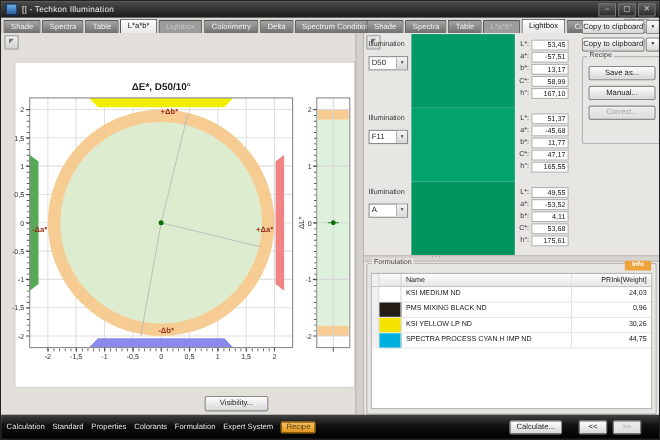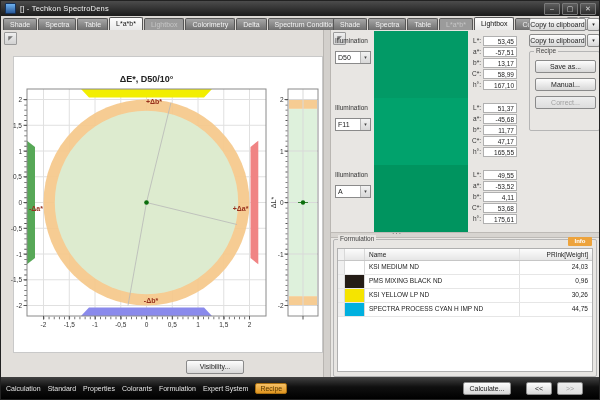--- a/index.html
+++ b/index.html
@@ -80,21 +80,21 @@
   .ctitle{font-size:9px;font-weight:bold;fill:#222;}
   .axlab{font-size:7px;fill:#333;}
 </style>
 </head>
 <body>
 
 <div class="win">
 
   <div class="titlebar">
     <span class="app-icon"></span>
-    <span class="titletext">[] - Techkon SpectroDens</span>
+    <span class="titletext">[] - Techkon Illumination</span>
     <span class="winbtns">
       <span class="winbtn">–</span>
       <span class="winbtn">▢</span>
       <span class="winbtn">✕</span>
     </span>
   </div>
 
   <div class="tabbar" style="left:2px;">
     <div class="tab">Shade</div>
     <div class="tab">Spectra</div>

